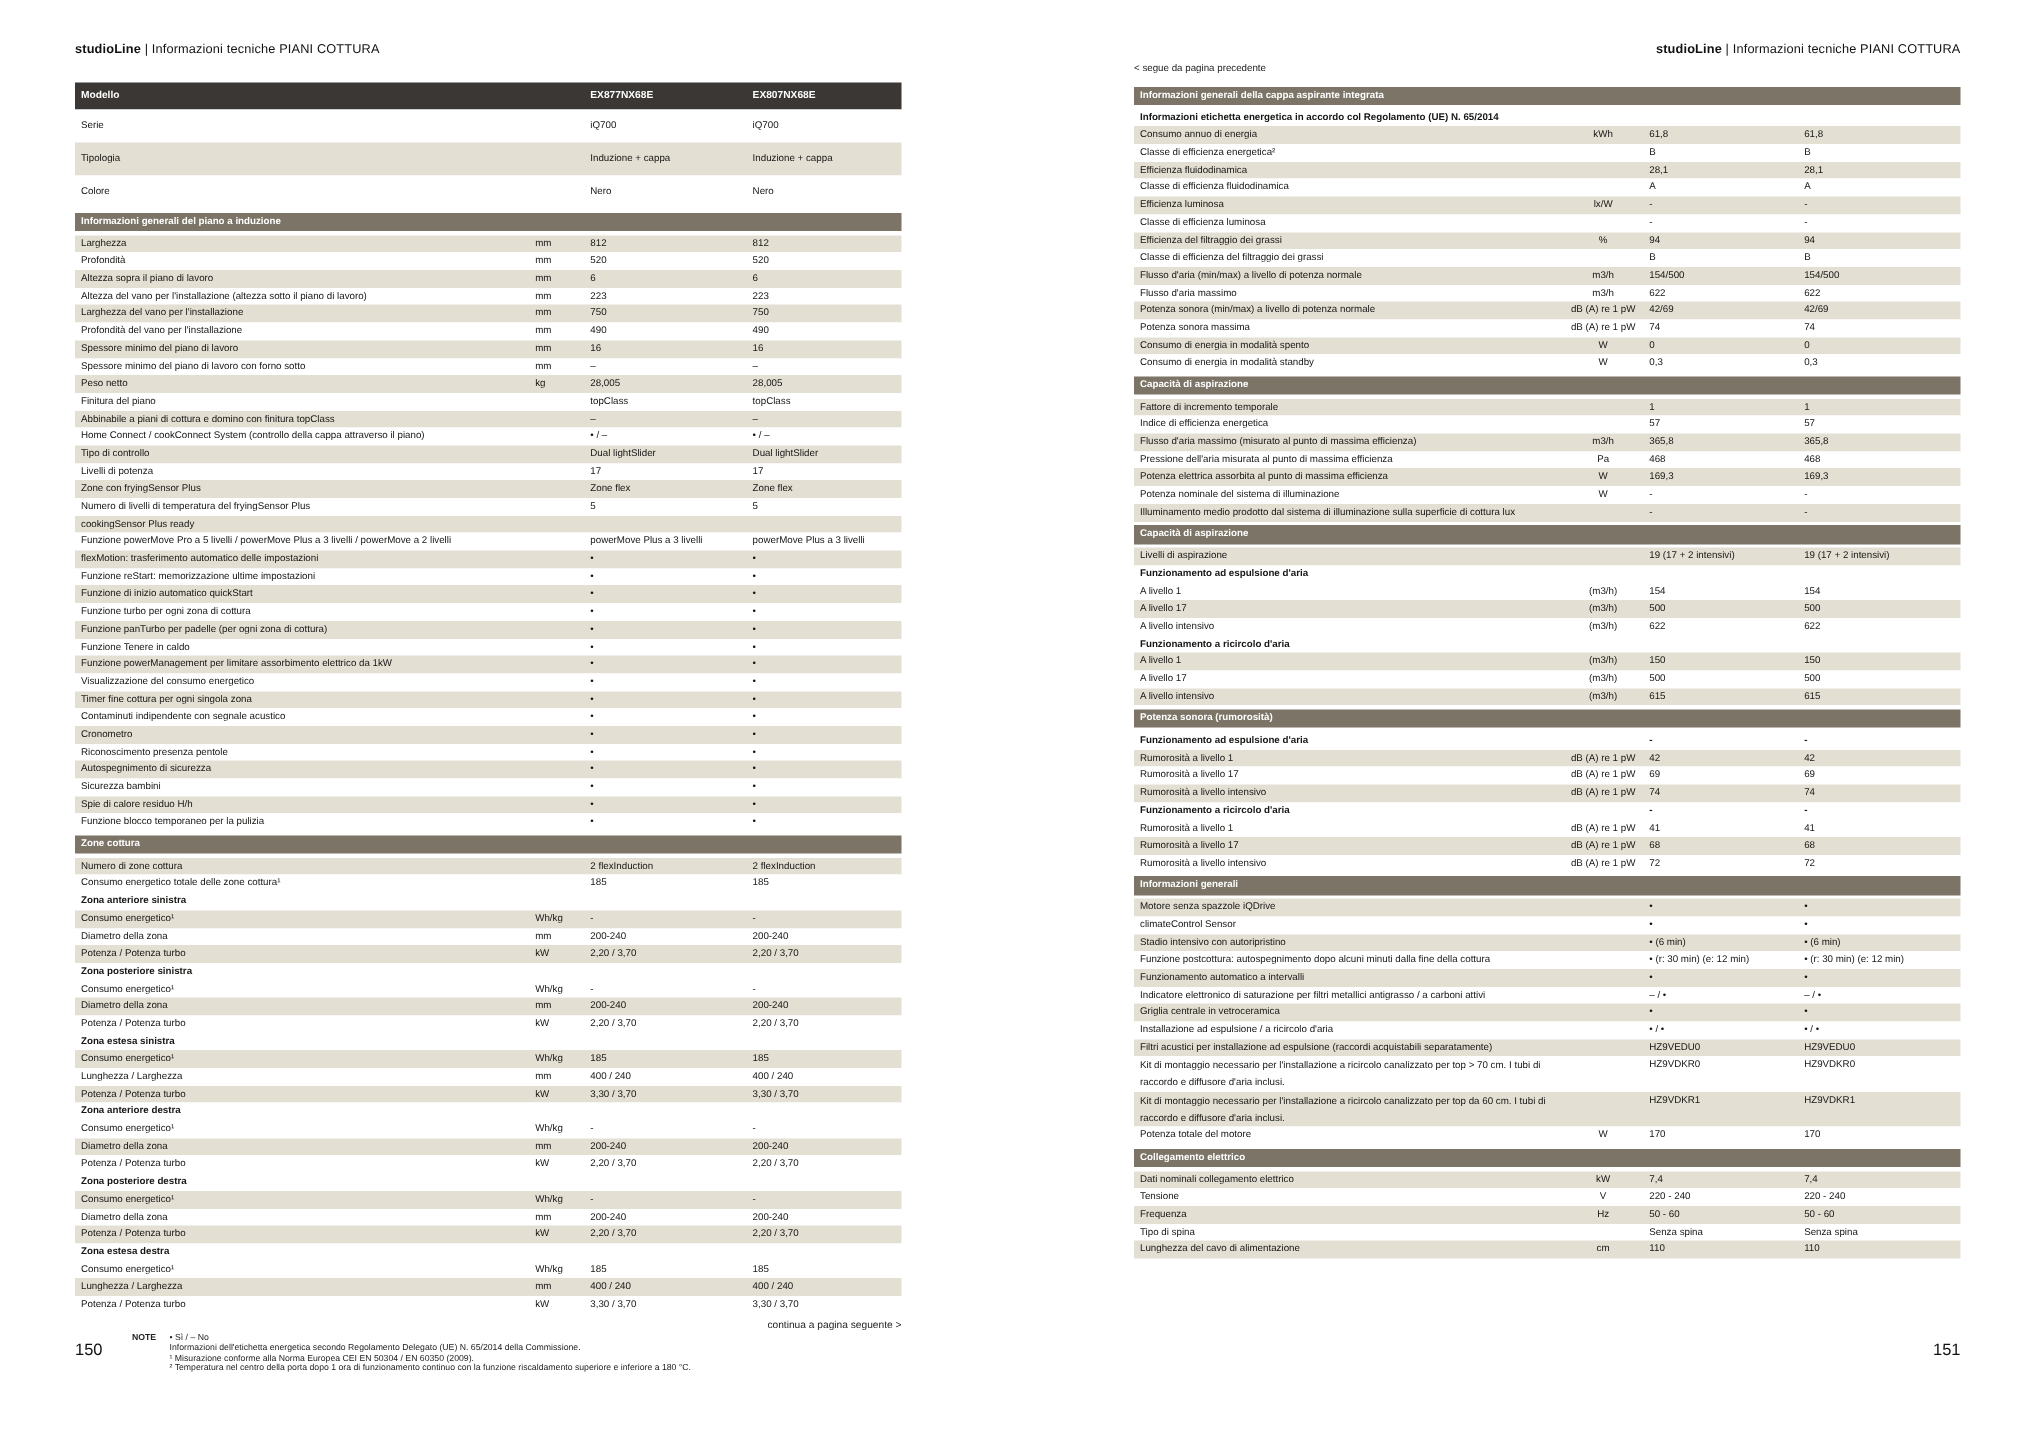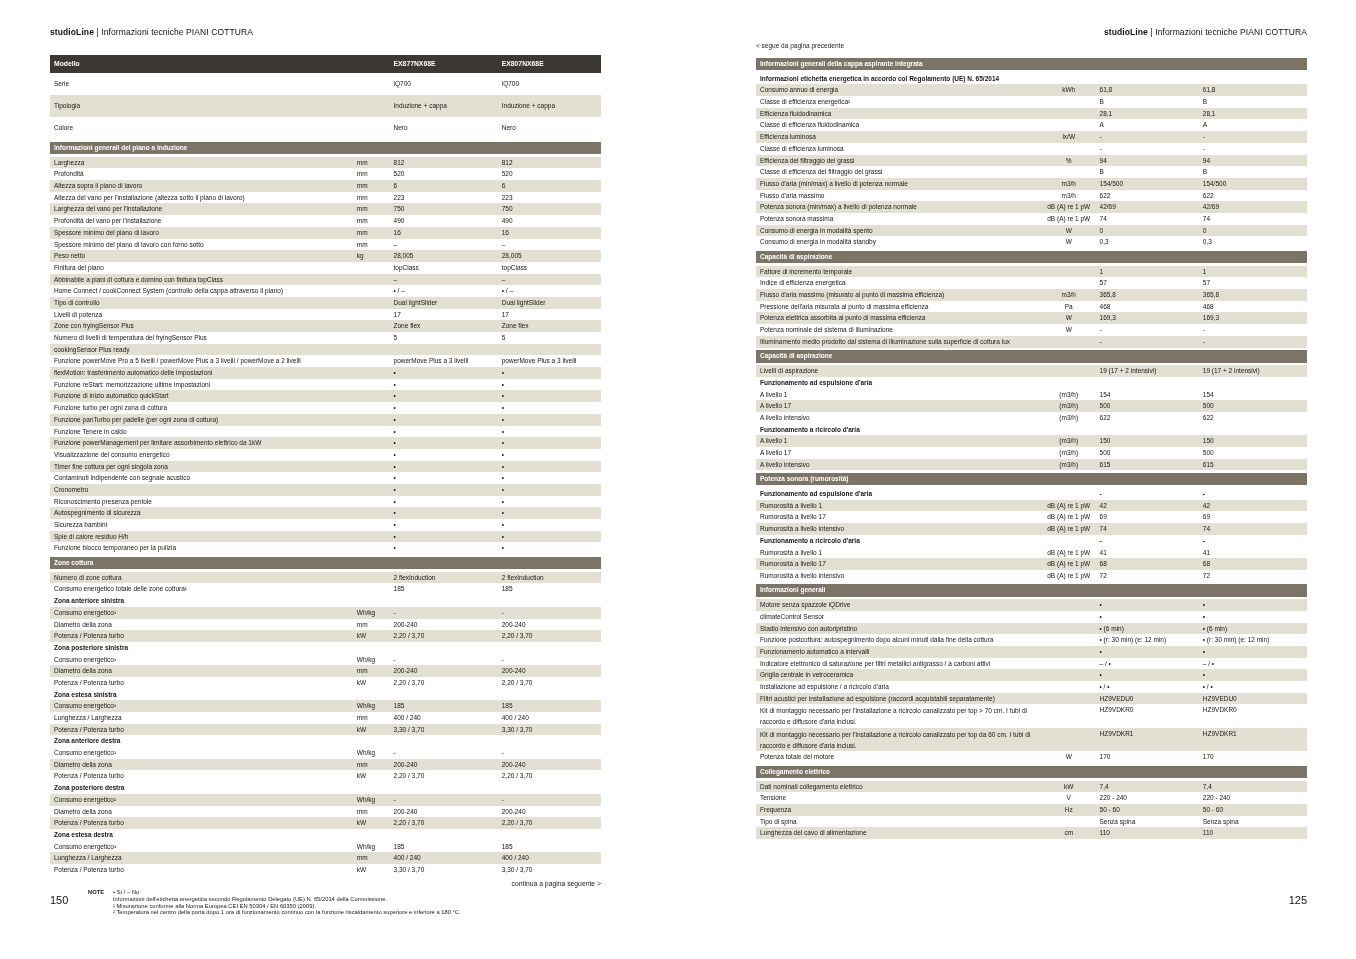--- a/index.html
+++ b/index.html
@@ -811,14 +811,14 @@
           <div class="c v2">Senza spina</div>
         </div>
         <div class="trow beige">
           <div class="c l">Lunghezza del cavo di alimentazione</div>
           <div class="c u">cm</div>
           <div class="c v1">110</div>
           <div class="c v2">110</div>
         </div>
       </div>
   </div>
-  <div class="pnum">125</div>
+  <div class="pnum">151</div>
 </div>
 
 </body></html>

